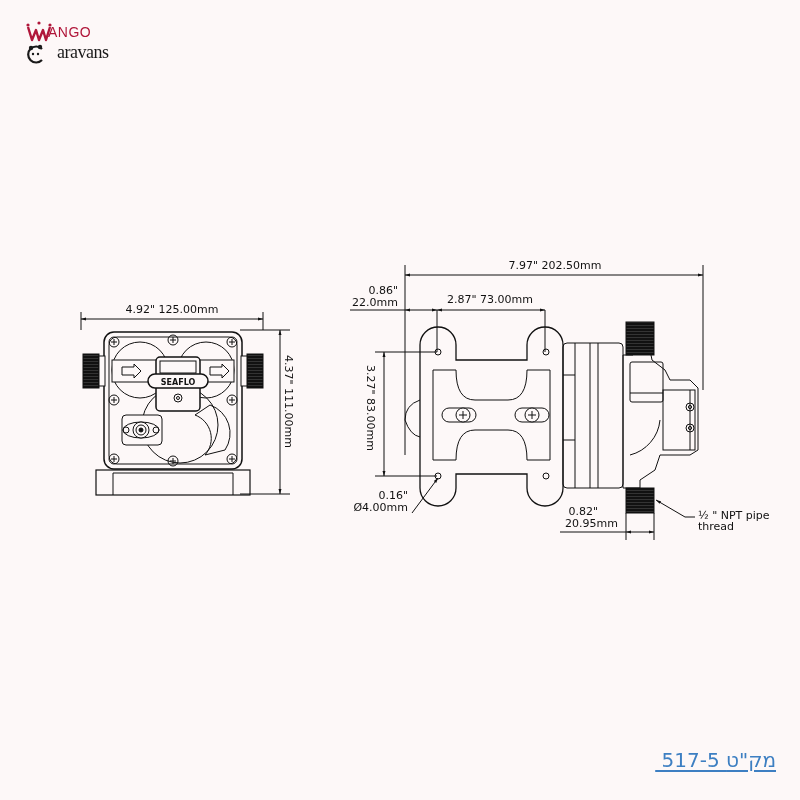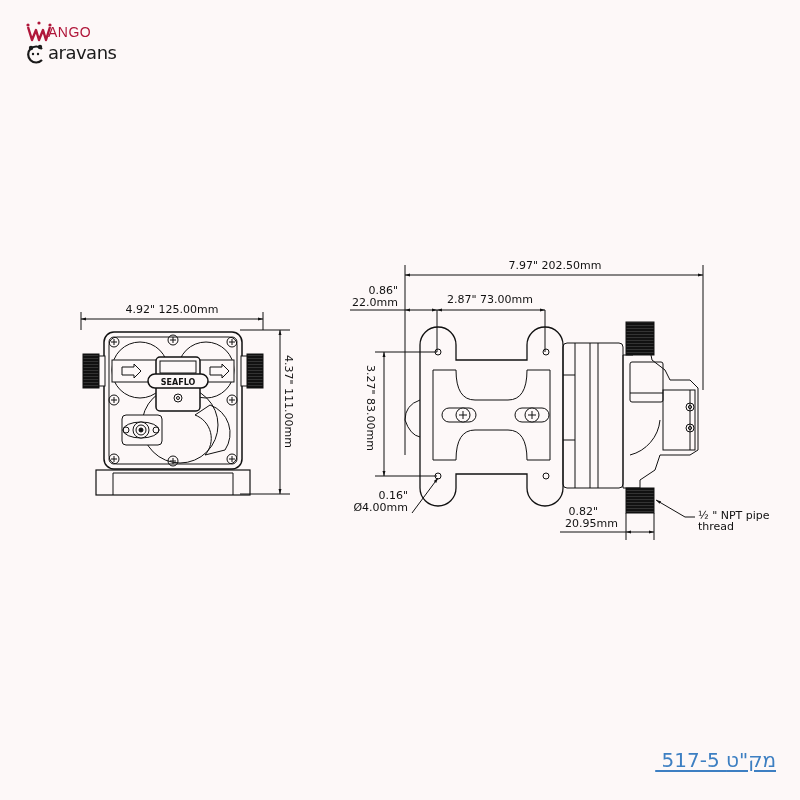--- a/index.html
+++ b/index.html
@@ -23,21 +23,21 @@
     <circle cx="24" cy="5" r="1.6" fill="#b0163a"></circle>
   </svg>
   <span class="w1" style="left:24px;">ANGO</span>
   <svg style="position:absolute;left:3px;top:24px;" width="18" height="20">
     <path d="M15,5 A8,8 0 1 0 15,16" fill="none" stroke="#1a1a1a" stroke-width="2.2"></path>
     <circle cx="4" cy="4" r="2.2" fill="#1a1a1a"></circle>
       <circle cx="13" cy="3" r="2.2" fill="#1a1a1a"></circle>
     <circle cx="6" cy="10" r="1.2" fill="#1a1a1a"></circle>
       <circle cx="11" cy="10" r="1.2" fill="#1a1a1a"></circle>
   </svg>
-  <span class="w2" style="left:24px;">aravans</span>
+  <span class="w2" style="left:33px;font-family:Liberation Serif, serif;">aravans</span>
 </div>
 
 <svg class="drawing" width="800" height="800" viewBox="0 0 800 800">
   <defs>
     <marker id="arr" viewBox="0 0 10 10" refX="10" refY="5" markerWidth="7" markerHeight="5" orient="auto-start-reverse">
       <path d="M0,2 L10,5 L0,8 z" fill="#111"></path>
     </marker>
     <pattern id="thread" width="3" height="3" patternUnits="userSpaceOnUse">
       <rect width="3" height="3" fill="#111"></rect>
       <line x1="0" y1="1.5" x2="3" y2="1.5" stroke="#555" stroke-width="0.5"></line>

